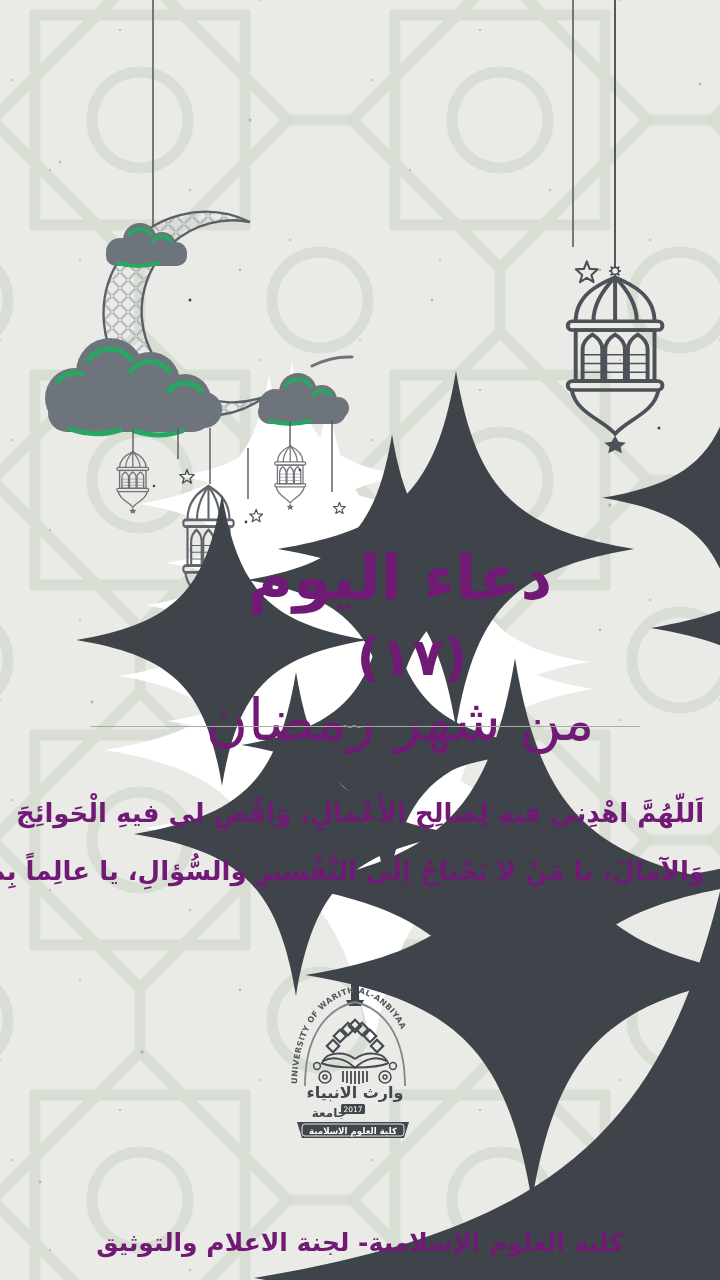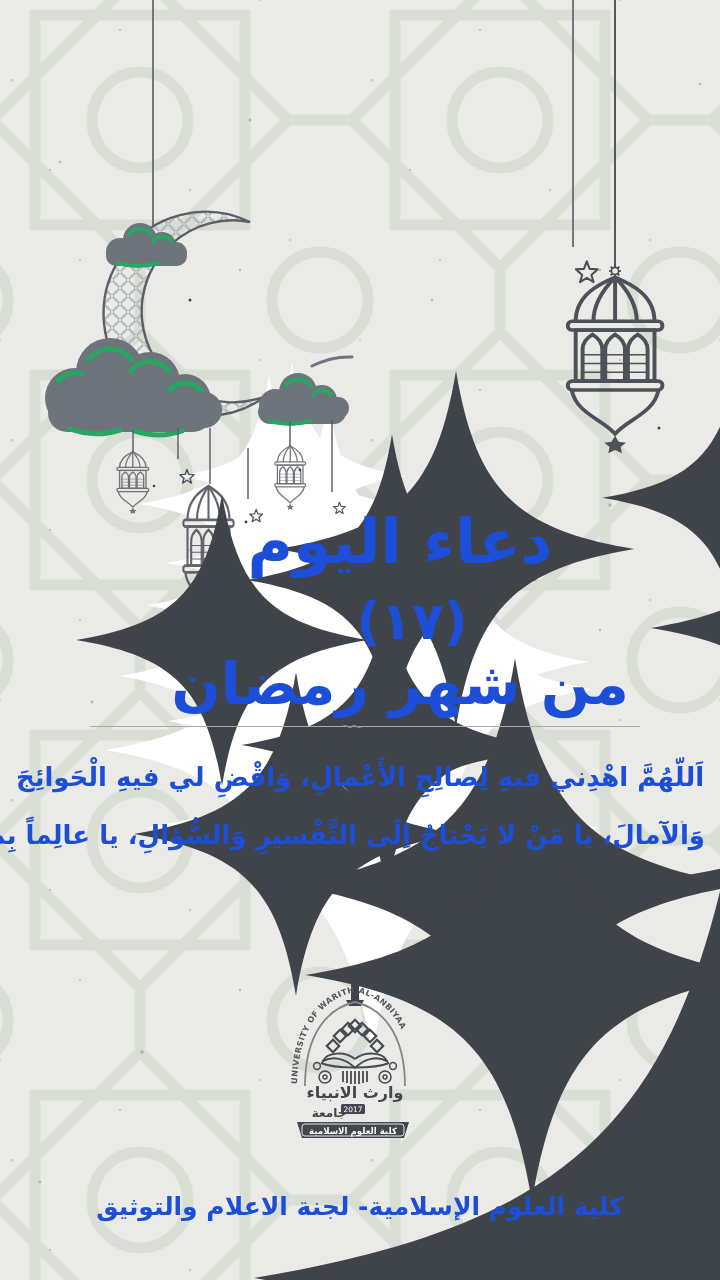--- a/index.html
+++ b/index.html
@@ -3,24 +3,24 @@
 <meta charset="utf-8">
 <style>
   html,body{margin:0;padding:0;background:#2a2b2d;}
   .poster{
     position:relative;width:720px;height:1280px;margin:0 auto;
     background:#eaebe6;overflow:hidden;
     font-family:"DejaVu Sans","Liberation Sans",sans-serif;
   }
   .poster svg{display:block;}
   .deco{position:absolute;left:0;top:0;z-index:0;}
-  .txt{position:absolute;z-index:2;color:#1d4ed8;direction:rtl;text-align:center;}
+  .txt{position:absolute;z-index:2;color:#701a75;direction:rtl;text-align:center;margin-top:36px;}
   .title{left:80px;top:506px;width:640px;font-size:62px;font-weight:bold;line-height:72px;}
   .daynum{left:92px;top:588px;width:640px;font-size:52px;font-weight:bold;line-height:66px;}
-  .subtitle{left:80px;top:650px;width:640px;font-size:58px;font-weight:bold;line-height:68px;}
+  .subtitle{left:80px;top:650px;width:640px;font-size:58px;font-weight:normal;line-height:68px;}
   .divider{position:absolute;z-index:2;left:90px;top:726px;width:550px;height:1px;background:#a7aca4;}
   .divider .knot{position:absolute;left:252px;top:-4px;}
   .prayer{left:15px;top:748px;width:690px;font-size:26px;font-weight:bold;line-height:58px;}
   .prayer .pline{white-space:nowrap;}
   .logo-wrap{position:absolute;z-index:2;left:283px;top:966px;width:140px;height:178px;}
   .footer{left:0;top:1186px;width:720px;font-size:25px;font-weight:bold;line-height:42px;}
 </style>
 </head>
 <body>
 

